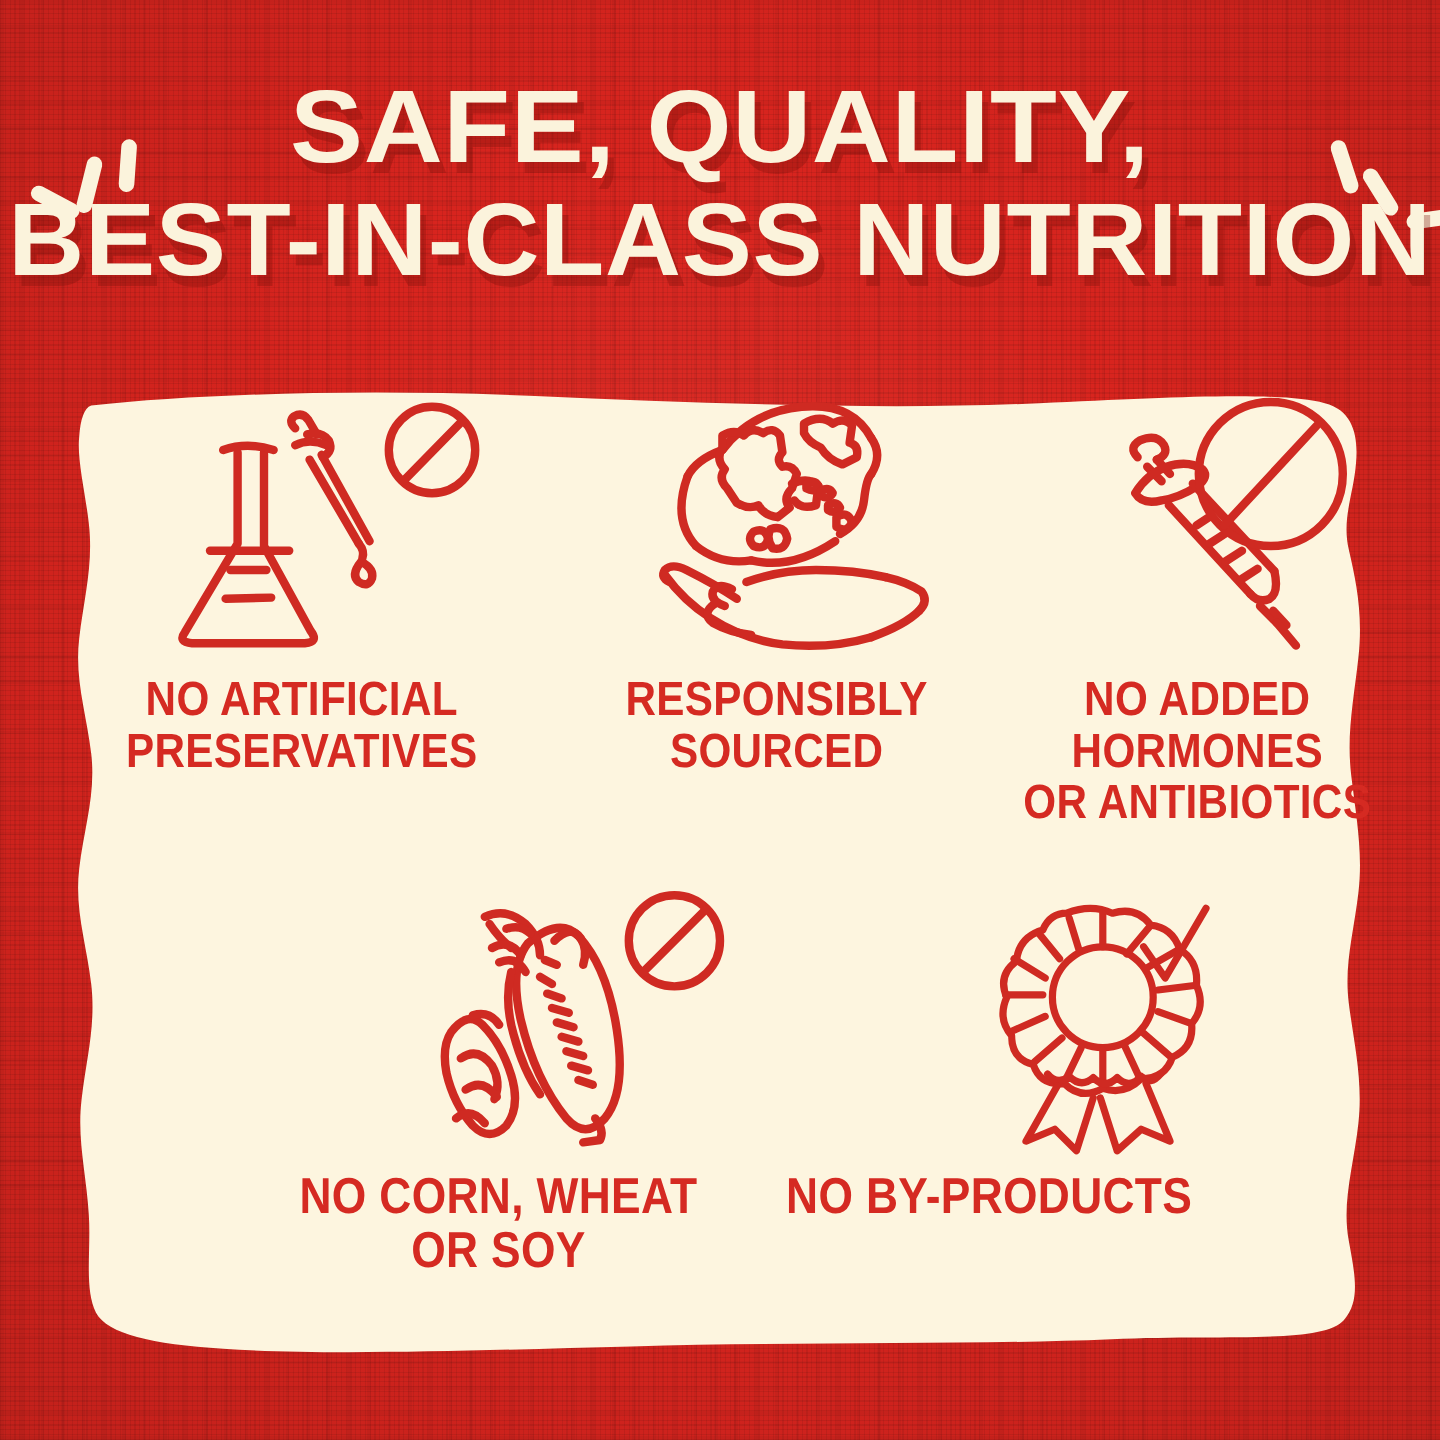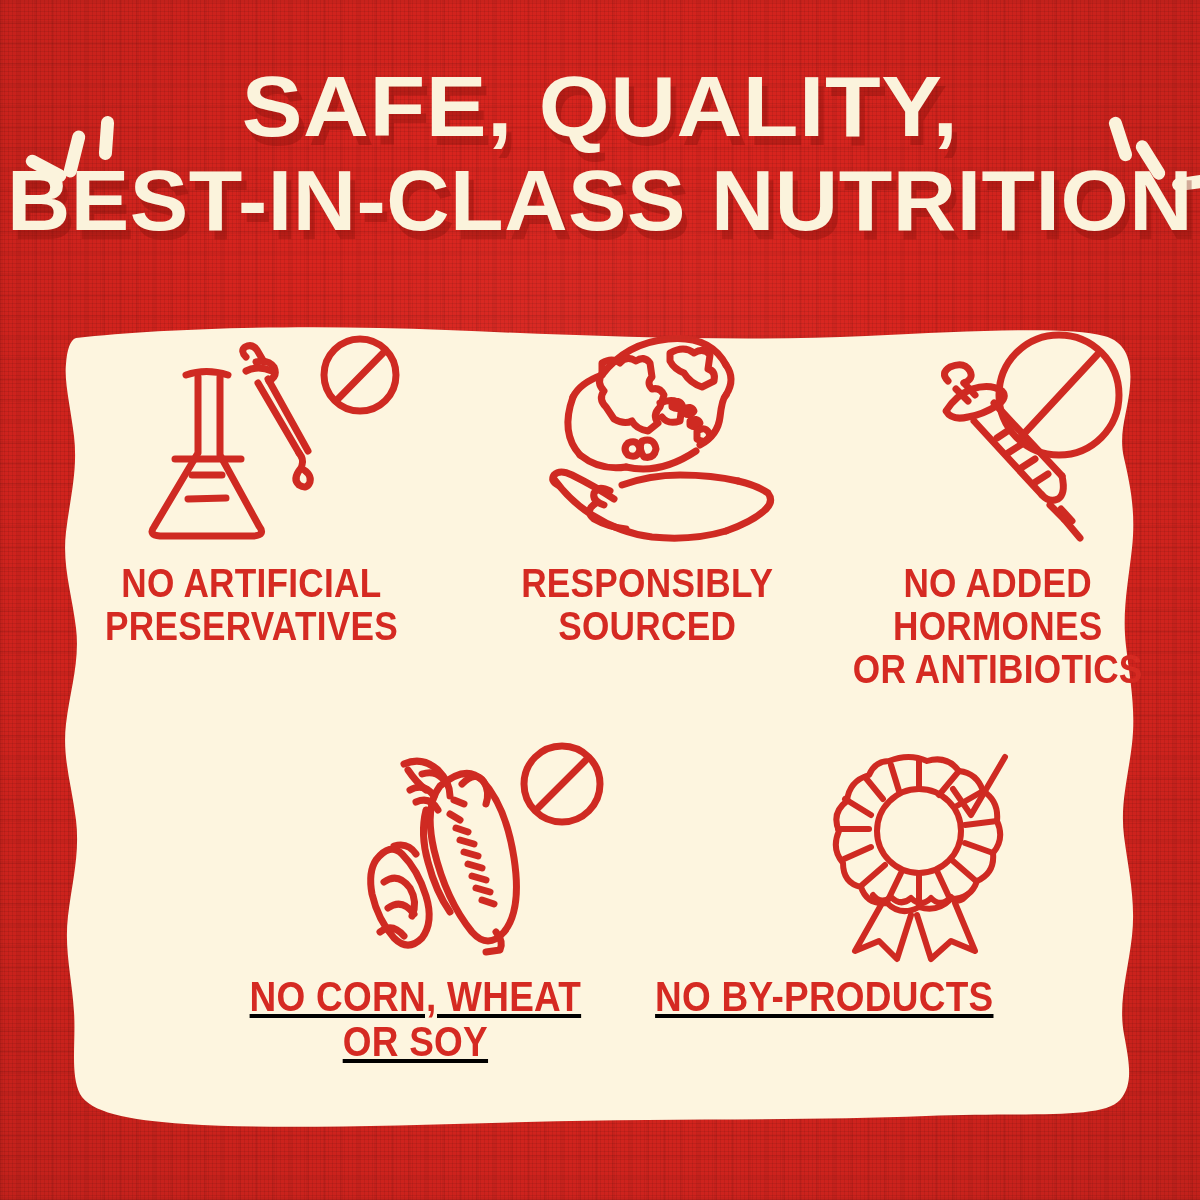--- a/index.html
+++ b/index.html
@@ -111,21 +111,21 @@
   }
   .row-1 { top: 18px; left: 0; }
   .row-2 { top: 430px; left: 0; }
 
   .cell {
     flex: 1 1 0;
     display: flex;
     flex-direction: column;
     align-items: flex-end;
   }
-  .row-2 .cell { flex: 0 0 37%; text-decoration: underline; }
+  .row-2 .cell { flex: 0 0 37%; }
   .row-2 .spacer { flex: 0 0 13%; }
 
   .icon-box {
     height: 220px;
     display: flex;
     align-items: center;
     justify-content: center;
   }
   .icon-box svg { display: block; overflow: visible; }
 

